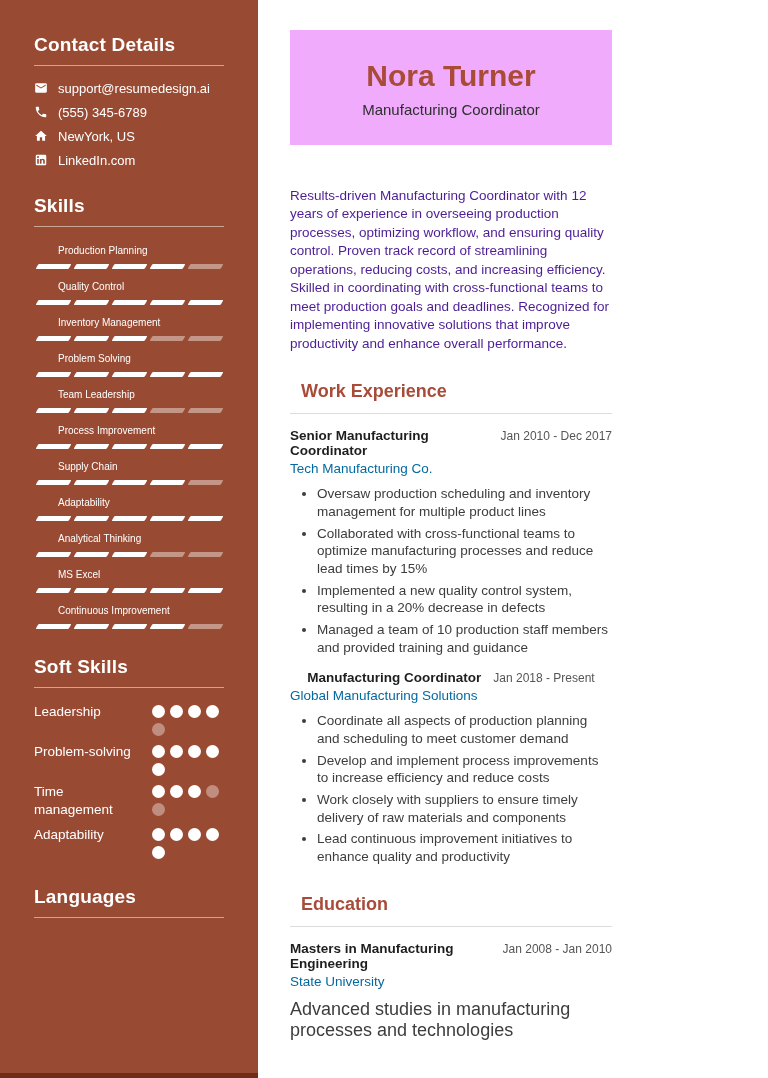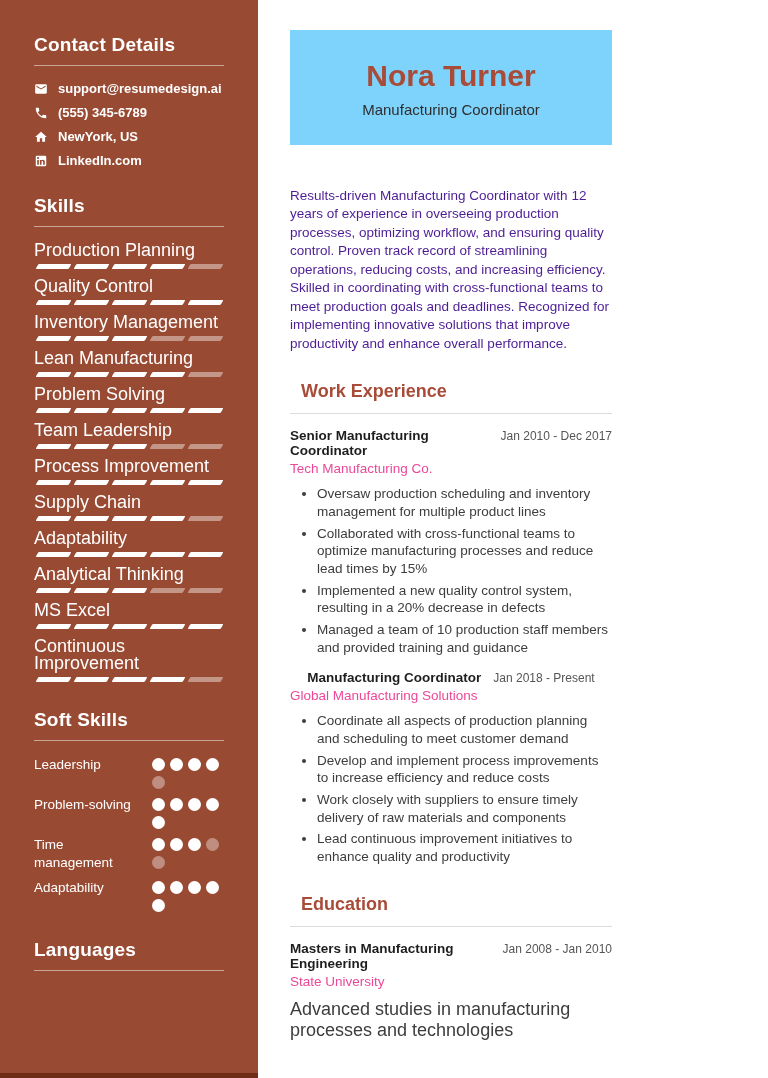--- a/index.html
+++ b/index.html
@@ -13,59 +13,59 @@
   
   .sidebar{
     width:258px;flex:none;background:#994a33;color:#fff;
     padding:34px 34px 20px 34px;box-sizing:border-box;position:relative;
   }
   .sidebar-strip{position:absolute;left:0;bottom:0;width:100%;height:5px;background:#6f2c17;}
   .side-section{margin-bottom:27px;}
   .side-title{font-size:19px;font-weight:700;margin:0;letter-spacing:.2px;}
   .side-rule{border:none;border-top:1px solid rgba(255,255,255,.5);margin:9px 0 15px;}
 
-  .contact-item{display:flex;align-items:flex-end;margin-bottom:9px;font-weight:bold;}
+  .contact-item{display:flex;align-items:flex-start;margin-bottom:9px;}
   .cicon{width:14px;height:14px;flex:none;margin-right:10px;display:flex;align-items:center;justify-content:center;}
   .cicon svg{width:14px;height:14px;display:block;}
   .ctext{font-size:13px;line-height:15px;}
 
   .skill{margin-bottom:9px;}
-  .skill-name{font-size:18px;line-height:17px;}
+  .skill-name{font-size:10px;line-height:17px;margin-left:24px;}
   .skill-bar{display:flex;gap:5px;margin-top:5px;padding-left:3px;}
   .seg{display:block;width:33px;height:5px;transform:skewX(-30deg);border-radius:1px;}
   .seg.on{background:#ffffff;}
   .seg.off{background:rgba(255,255,255,.42);}
 
   .soft{display:flex;align-items:flex-start;margin-bottom:7px;}
   .soft-name{flex:1;font-size:13.5px;line-height:18px;padding-right:6px;}
   .soft-dots{width:72px;flex:none;display:flex;flex-wrap:wrap;gap:5px 5px;padding-top:2px;}
   .dot{width:13px;height:13px;border-radius:50%;}
   .dot.on{background:#ffffff;}
   .dot.off{background:rgba(255,255,255,.38);}
 
   .pills{display:flex;gap:10px;flex-wrap:wrap;}
   .pill{
     display:inline-block;background:rgba(255,255,255,.18);border-radius:6px;
     padding:7px 13px;font-size:13.5px;color:#fff;
   }
 
   
   .main{flex:1;box-sizing:border-box;padding:30px 28px 30px 32px;}
-  .header-box{background:#7dd3fc;text-align:center;padding:29px 16px 27px;margin-bottom:42px;}
+  .header-box{background:#f0abfc;text-align:center;padding:29px 16px 27px;margin-bottom:42px;}
   .name{color:#a84b38;font-size:30px;font-weight:700;line-height:1.1;}
   .headline{color:#2e2e2e;font-size:15px;margin-top:9px;}
   .summary{font-size:13.5px;line-height:1.37;color:#4c1d95;}
   .section{margin-top:28px;}
   .section-title{color:#a84b38;font-size:18px;font-weight:700;margin:11px;}
   .rule{border:none;border-top:1px solid #dcdcdc;margin:8px 0 0;}
   .job,.edu{margin-top:14px;}
   .entry-head{display:flex;justify-content:center;align-items:baseline;}
   .entry-title{font-weight:700;font-size:13.5px;color:#1e1e1e;}
   .entry-date{font-size:12px;color:#555;white-space:nowrap;padding-left:12px;}
-  .entry-sub{font-size:13.5px;color:#ec4899;margin-top:3px;}
+  .entry-sub{font-size:13.5px;color:#0369a1;margin-top:3px;}
   .bullets{margin:9px 0 0;padding-left:27px;list-style:disc;}
   .bullets li{font-size:13.5px;color:#3d3d3d;line-height:1.31;margin-bottom:4px;}
   .edu-desc{font-size:18px;color:#3d3d3d;margin-top:10px;}
 </style>
 </head>
 <body>
 
 <div class="page">
 
   <aside class="sidebar">
@@ -133,30 +133,20 @@
               <span class="seg on"></span>
             </div>
      </div>
           <div class="skill">
        <div class="skill-name">Inventory Management</div>
        <div class="skill-bar">
               <span class="seg on"></span>
               <span class="seg on"></span>
               <span class="seg on"></span>
               <span class="seg off"></span>
-              <span class="seg off"></span>
-            </div>
-     </div>
-          <div class="skill">
-       <div class="skill-name">Lean Manufacturing</div>
-       <div class="skill-bar">
-              <span class="seg on"></span>
-              <span class="seg on"></span>
-              <span class="seg on"></span>
-              <span class="seg on"></span>
               <span class="seg off"></span>
             </div>
      </div>
           <div class="skill">
        <div class="skill-name">Problem Solving</div>
        <div class="skill-bar">
               <span class="seg on"></span>
               <span class="seg on"></span>
               <span class="seg on"></span>
               <span class="seg on"></span>

